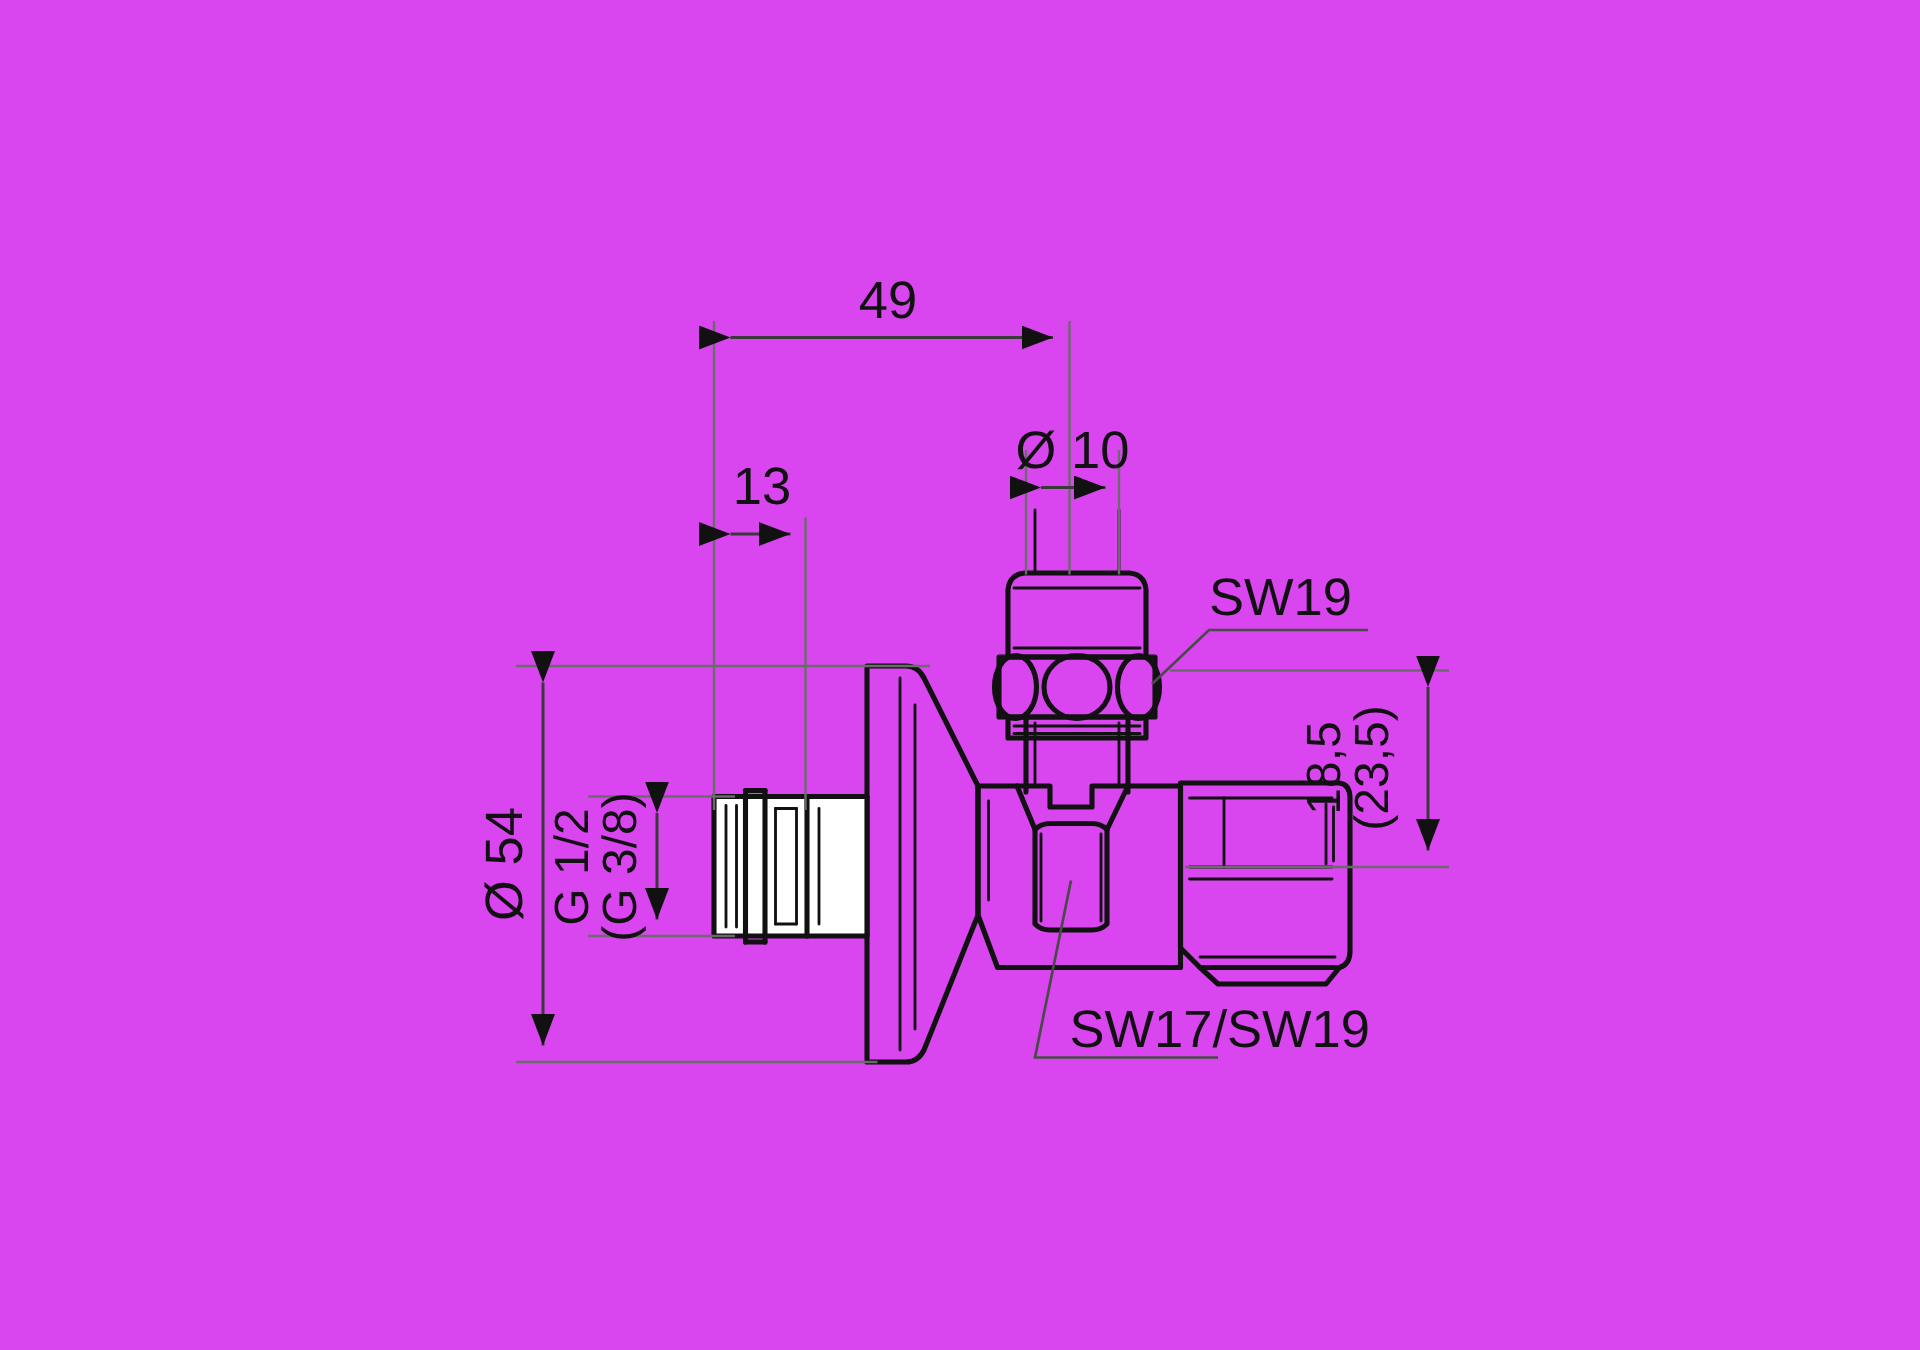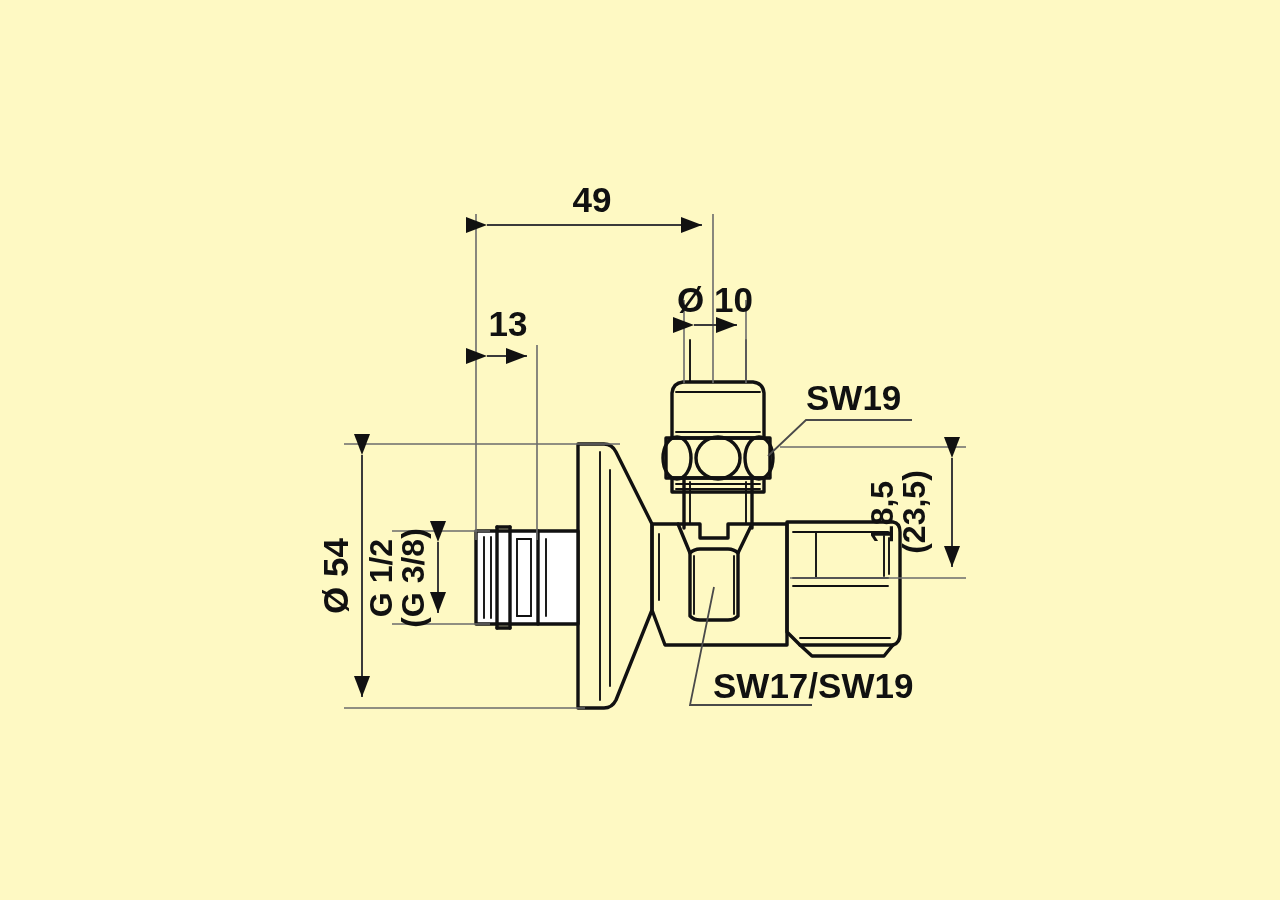--- a/index.html
+++ b/index.html
@@ -7,23 +7,22 @@
     padding: 0;
     background: #ffffff;
   }
   body {
     font-family: "Liberation Sans", sans-serif;
   }
   #sheet {
     position: relative;
     width: 1280px;
     height: 900px;
-    background: #fef9c3;
+    background: #d946ef;
     overflow: hidden;
-    font-weight: bold;
   }
   #sheet svg {
     position: absolute;
     left: 0;
     top: 0;
     display: block;
   }
   .dimtext {
     font-family: "Liberation Sans", sans-serif;
     font-size: 35px;

